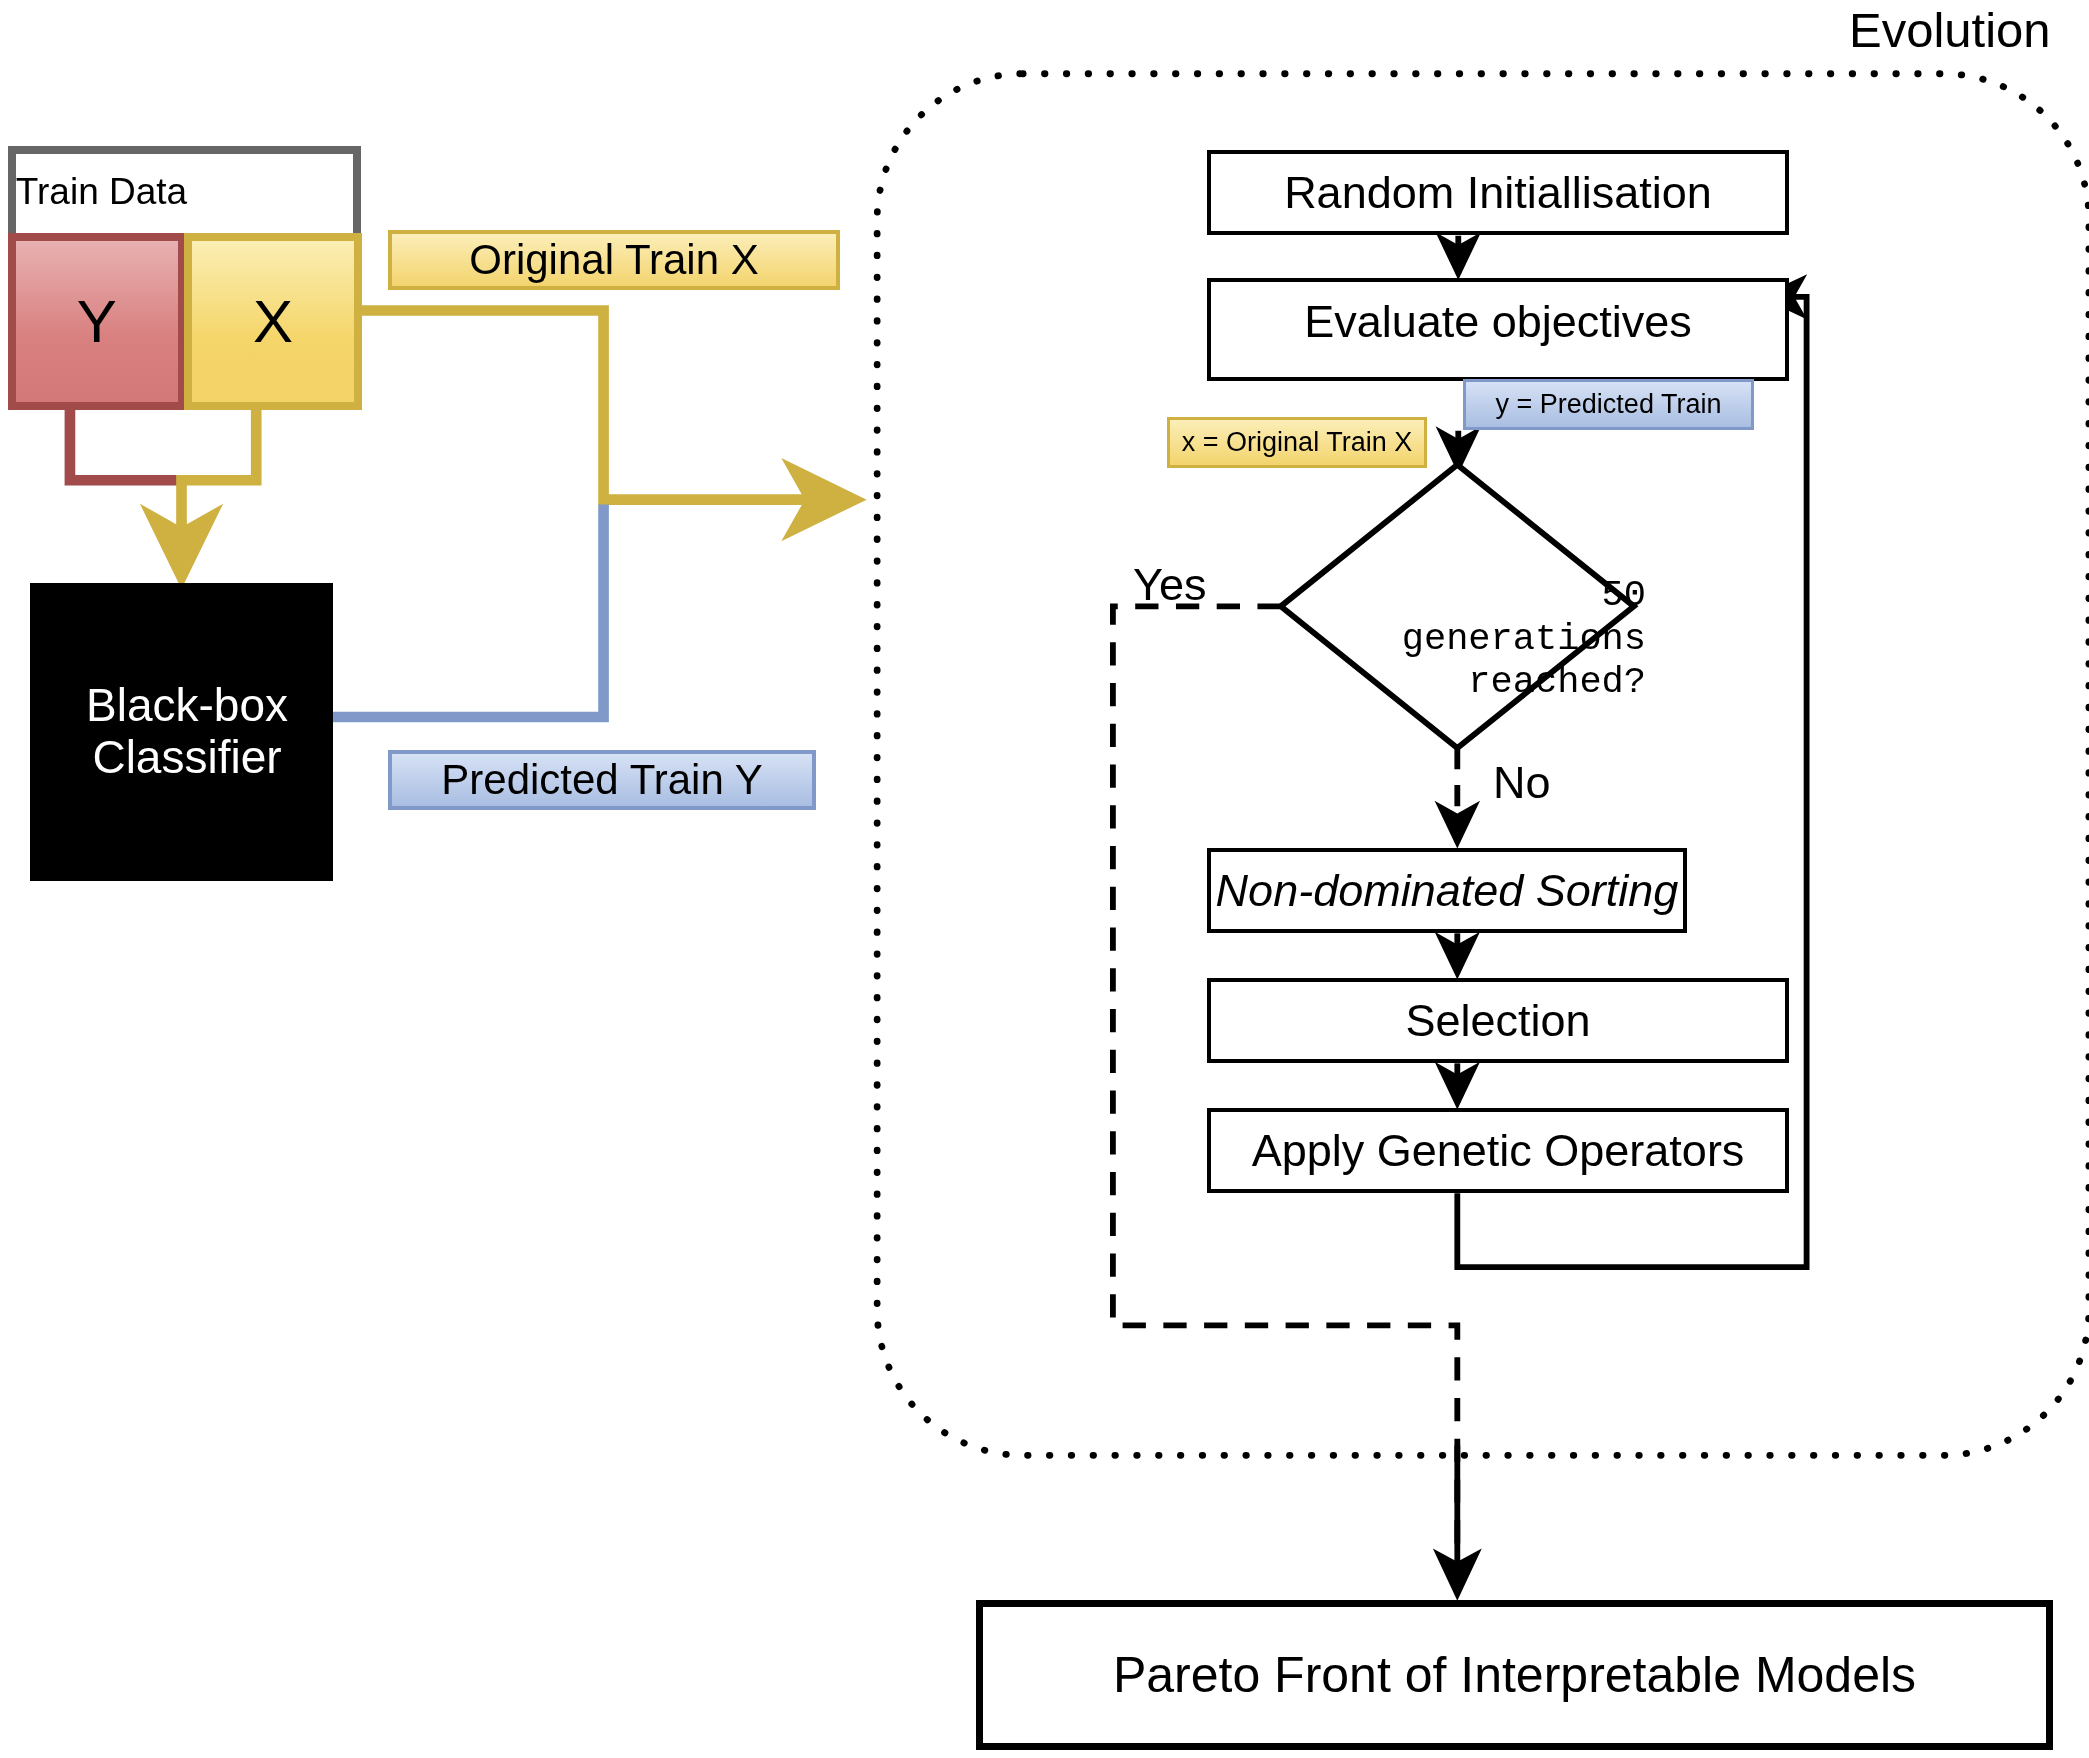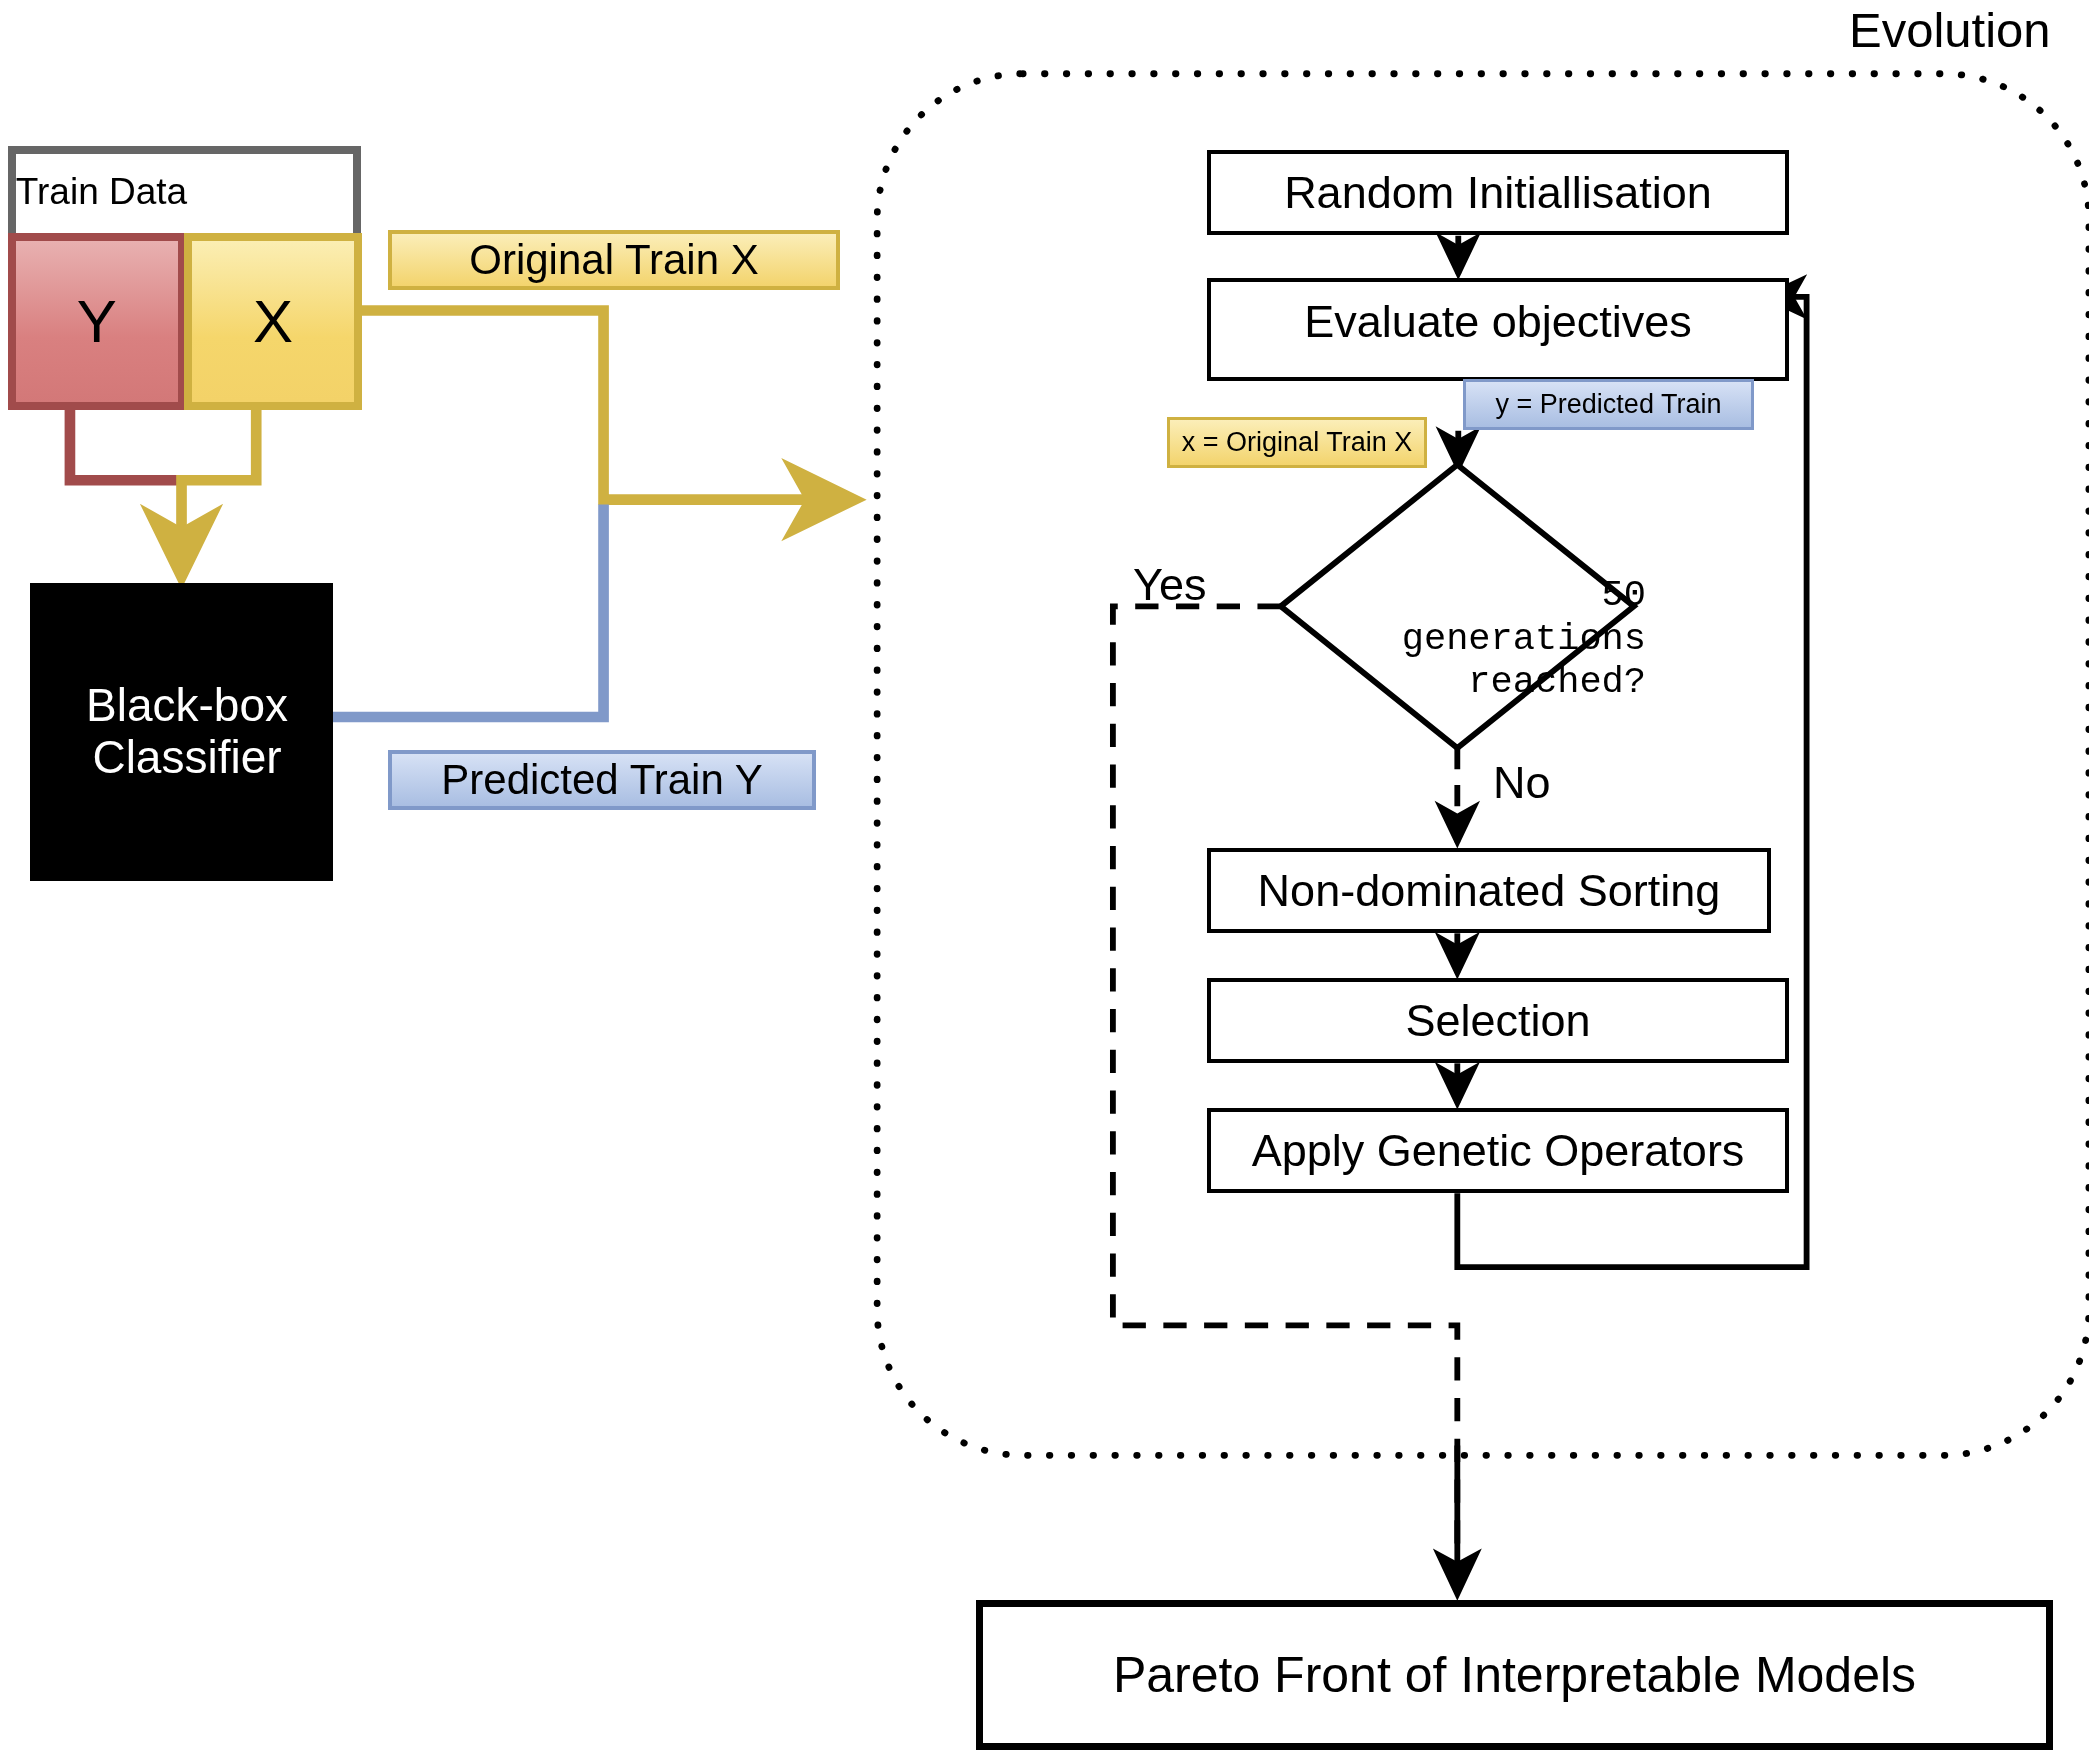--- a/index.html
+++ b/index.html
@@ -117,21 +117,21 @@
     background: #ffffff;
     border: 4.9px solid #000000;
     font-size: 45px;
     color: #000;
     text-align: center;
     margin-left: 40px;
   }
   #box-random-init { left: 1167px; top: 150px; width: 582px; height: 85px; }
   #box-evaluate    { left: 1167px; top: 278px; width: 582px; height: 103px;
                      align-items: flex-start; padding-top: 13.6px; }
-  #box-nondom      { left: 1167px; top: 848px; width: 564px; height: 85px; }
+  #box-nondom      { left: 1167px; top: 848px; width: 480px; height: 85px; font-style: italic; }
   #box-selection   { left: 1167px; top: 978px; width: 582px; height: 85px; }
   #box-genetic     { left: 1167px; top: 1108px; width: 582px; height: 85px; }
 
   #box-pareto {
     left: 936px; top: 1600px;
     width: 1077px; height: 150px;
     border: 7.8px solid #000000;
     font-size: 50px;
   }
 

